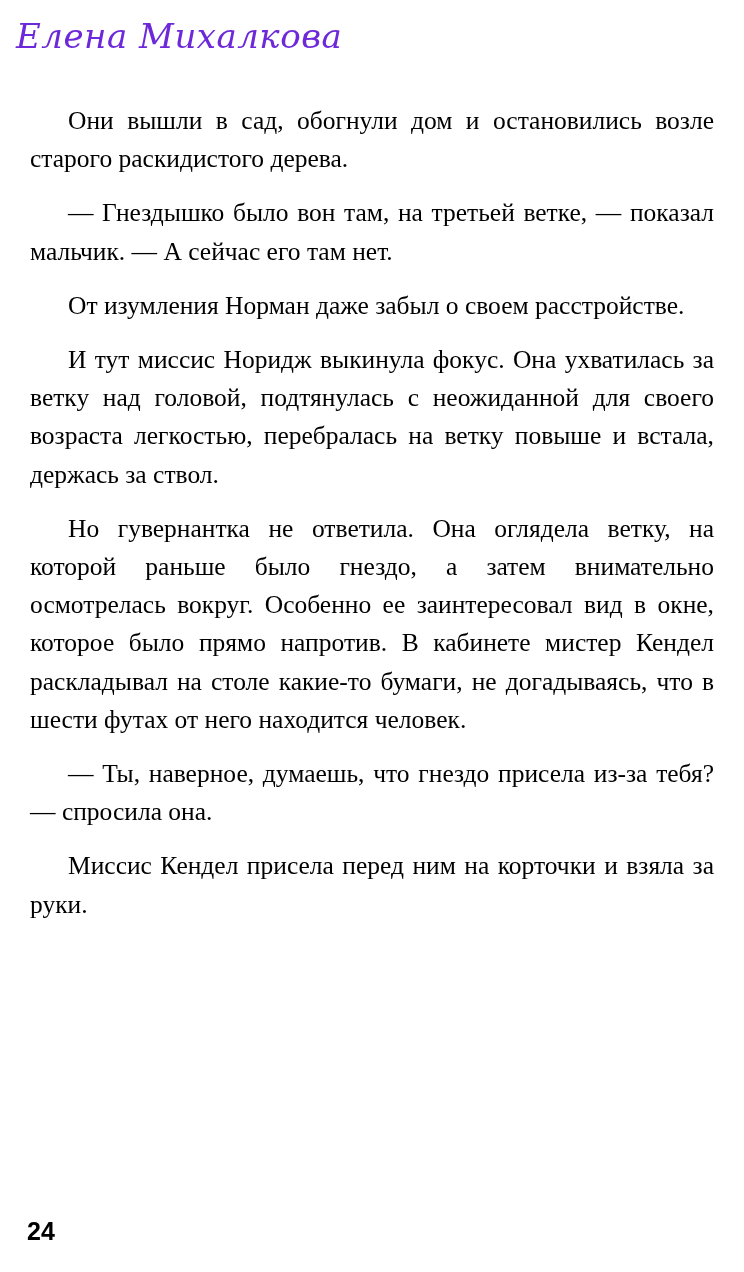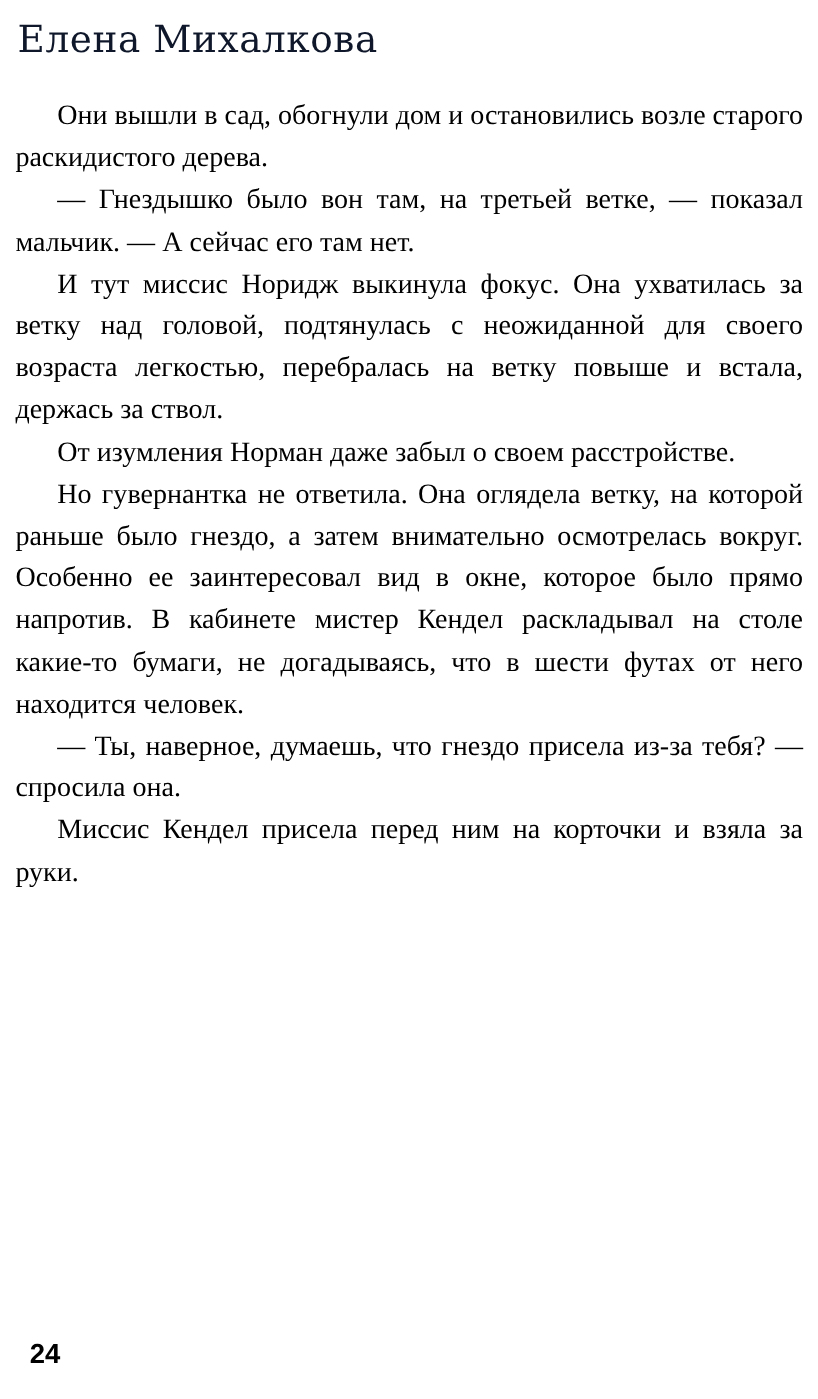--- a/index.html
+++ b/index.html
@@ -19,24 +19,25 @@
   }
   .header {
     position: absolute;
     top: 12px;
     left: 16px;
     width: 400px;
     height: 56px;
   }
   .author-name {
     font-family: "DejaVu Serif", "Liberation Serif", serif;
+    font-style: italic;
     font-size: 34px;
     line-height: 48px;
     letter-spacing: 0.5px;
-    color: #0f172a;
+    color: #6d28d9;
     white-space: nowrap;
   }
   .header-rule {
     position: absolute;
     left: 0;
     top: 52px;
     width: 268px;
     height: 0px;
   }
   .body-text {
@@ -44,21 +45,21 @@
     top: 86px;
     left: 14px;
     width: 716px;
     font-size: 25.5px;
     line-height: 38.2px;
     text-align: justify;
     text-justify: inter-word;
     color: #000000;
   }
   .body-text p {
-    margin: 0;
+    margin: 16px;
     text-indent: 38px;
     hyphens: manual;
   }
   .footer {
     position: absolute;
     left: 16px;
     bottom: 26px;
     font-size: 25px;
     font-weight: bold;
     font-family: "Liberation Sans", sans-serif;
@@ -74,22 +75,22 @@
   <div class="header">
     <div class="author-name">Елена Михалкова</div>
     <svg class="header-rule" viewBox="0 0 268 8" width="268" height="8" xmlns="http://www.w3.org/2000/svg">
       <path d="M2 6 C 60 1, 200 1, 266 5" stroke="#111111" stroke-width="1.4" fill="none"></path>
     </svg>
   </div>
 
   <div class="body-text">
     <p>Они вышли в сад, обогнули дом и остановились возле старого раскидистого дерева.</p>
     <p>— Гнездышко было вон там, на третьей ветке, — показал мальчик. — А сейчас его там нет.</p>
+    <p>От изумления Норман даже забыл о своем расстройстве.</p>
     <p>И тут миссис Норидж выкинула фокус. Она ухватилась за ветку над головой, подтянулась с неожиданной для своего возраста легкостью, перебралась на ветку повыше и встала, держась за ствол.</p>
-    <p>От изумления Норман даже забыл о своем расстройстве.</p>
     <p>Но гувернантка не ответила. Она оглядела ветку, на которой раньше было гнездо, а затем внимательно осмотрелась вокруг. Особенно ее заинтересовал вид в окне, которое было прямо напротив. В кабинете мистер Кендел раскладывал на столе какие-то бумаги, не догадываясь, что в шести футах от него находится человек.</p>
     <p>— Ты, наверное, думаешь, что гнездо присела из-за тебя? — спросила она.</p>
     <p>Миссис Кендел присела перед ним на корточки и взяла за руки.</p>
   </div>
 
   <div class="footer">24</div>
 
 </div>
 
 </body></html>

